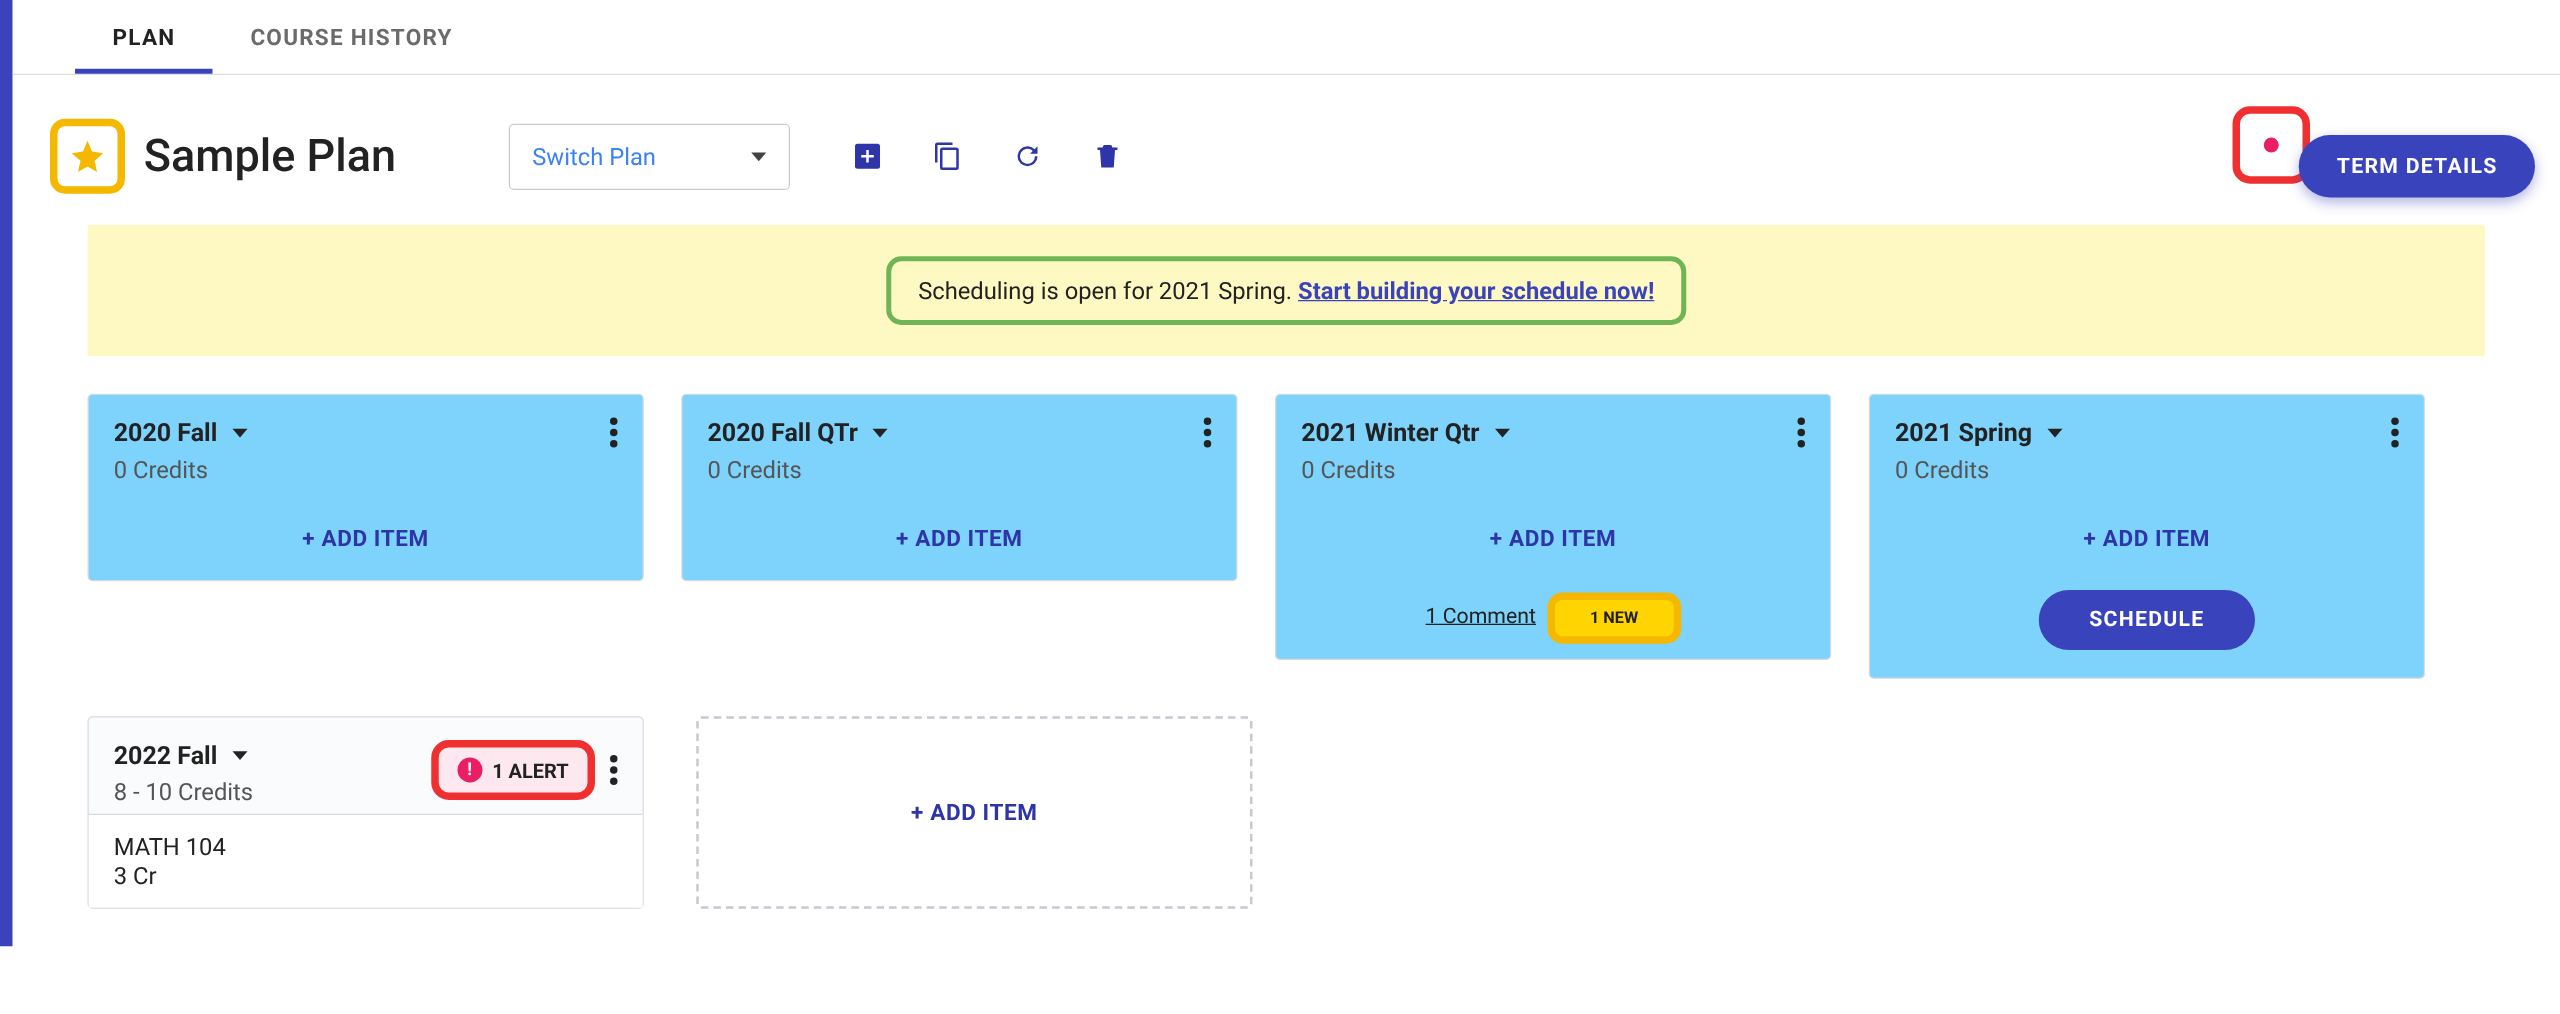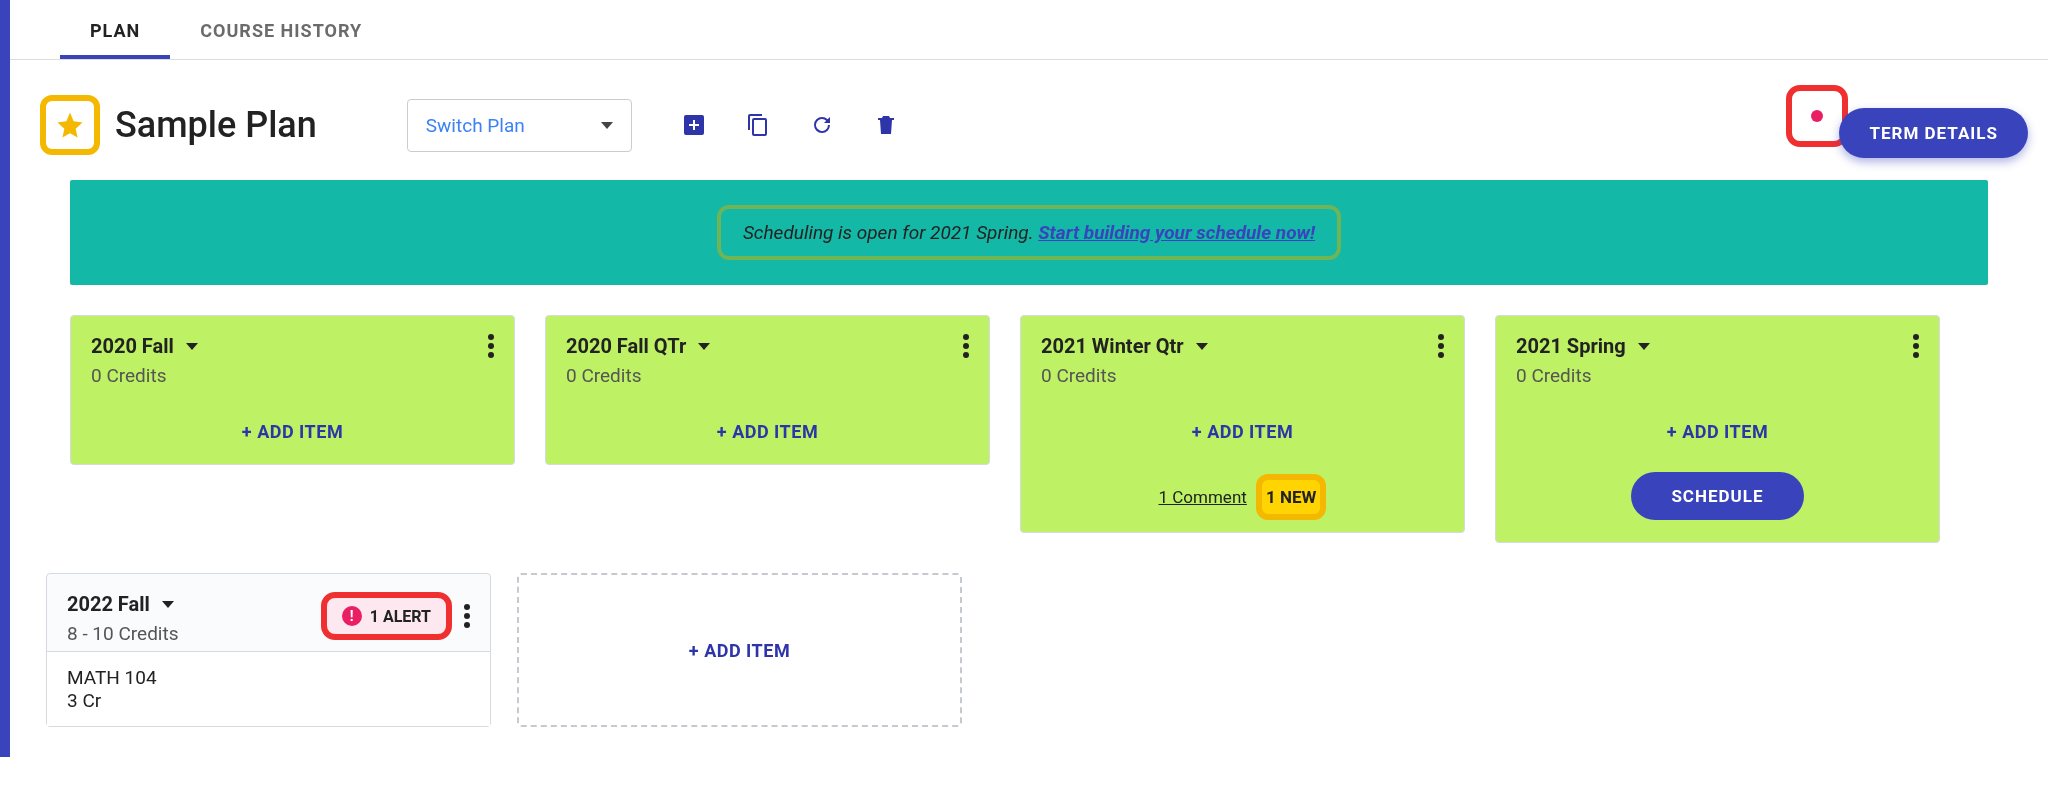--- a/index.html
+++ b/index.html
@@ -19,43 +19,43 @@
     
     .action-btn { width: 28px; height: 28px; display: inline-flex; align-items: center; justify-content: center; margin: 0 18px; cursor: pointer; color: #2d35a8; }
     .action-btn svg { width: 24px; height: 24px; fill: currentColor; }
     
     .dot-box { position: absolute; right: 200px; top: 25px; width: 62px; height: 62px; border: 6px solid #f03030; border-radius: 14px; display: flex; align-items: center; justify-content: center; }
     .dot-box .pinkdot { width: 12px; height: 12px; background: #e91e63; border-radius: 50%; }
     
     .view-details { position: absolute; right: 20px; top: 48px; background: #3944bc; color: #fff; padding: 15px 30px; border-radius: 30px; font-weight: 700; font-size: 17px; letter-spacing: 1px; box-shadow: 0 4px 10px rgba(57,68,188,0.4); cursor: pointer; }
     
     .banner-wrap { padding: 0 60px; }
-    .banner { background: #14b8a6; padding: 25px; text-align: center; border-radius: 2px; font-style: italic; }
+    .banner { background: #fef9c3; padding: 25px; text-align: center; border-radius: 2px; }
     .banner-inner { display: inline-block; border: 4px solid #6fb556; border-radius: 12px; padding: 12px 22px; font-size: 19px; color: #222; }
     .banner-link { color: #3944bc; font-weight: 700; text-decoration: underline; }
     
     .terms-grid { display: flex; gap: 30px; padding: 30px 60px 0 60px; flex-wrap: wrap; align-items: flex-start; }
-    .term-card { border: 1px solid #d5d9e0; border-radius: 4px; width: 445px; background: #bef264; display: flex; flex-direction: column; }
+    .term-card { border: 1px solid #d5d9e0; border-radius: 4px; width: 445px; background: #7dd3fc; display: flex; flex-direction: column; }
     .term-card-header { padding: 18px 20px 12px 20px; display: flex; justify-content: space-between; align-items: flex-start; position: relative; }
     .term-title-row { display: flex; align-items: center; gap: 12px; }
     .term-title { font-size: 20px; font-weight: 700; color: #222; }
     .term-caret { border-left: 6px solid transparent; border-right: 6px solid transparent; border-top: 7px solid #222; cursor: pointer; }
     .term-credits { font-size: 19px; color: #555; margin-top: 6px; }
     .kebab { cursor: pointer; display: flex; flex-direction: column; gap: 3px; }
     .kebab span { width: 6px; height: 6px; background: #222; border-radius: 50%; }
     
     .add-item-btn { text-align: center; padding: 22px 0; color: #2d35a8; font-weight: 700; font-size: 18px; letter-spacing: 0.5px; cursor: pointer; }
     
     .schedule-btn { background: #3944bc; color: #fff; padding: 14px 40px; border-radius: 30px; font-weight: 700; font-size: 17px; letter-spacing: 1px; cursor: pointer; align-self: center; margin: 8px 0 22px 0; }
     
     .comment-row { padding: 10px 0 12px 0; text-align: center; font-size: 17px; color: #222; }
     .comment-link { text-decoration: underline; cursor: pointer; }
-    .new-badge { display: inline-block; background: #ffd400; border: 6px solid #f5b800; border-radius: 12px; padding: 7px 4px; font-size: 17px; font-weight: 700; margin-left: 5px; }
-    
-    .row2 { display: flex; gap: 26px; padding: 30px 36px; }
+    .new-badge { display: inline-block; background: #ffd400; border: 6px solid #f5b800; border-radius: 12px; padding: 7px 28px; font-size: 13px; font-weight: 700; margin-left: 5px; }
+    
+    .row2 { display: flex; gap: 42px; padding: 30px 60px; }
     .term-card2 { border: 1px solid #d5d9e0; border-radius: 4px; width: 445px; background: #fafbfc; }
     .term-card2 .term-card-header { padding-bottom: 6px; }
     .alert-badge { display: inline-flex; align-items: center; gap: 8px; background: #fce8ee; border: 6px solid #f03030; border-radius: 14px; padding: 8px 15px; font-size: 16px; font-weight: 700; color: #222; }
     .alert-badge .excl { width: 20px; height: 20px; border-radius: 50%; background: #e91e63; color: #fff; display: inline-flex; align-items: center; justify-content: center; font-size: 14px; }
     .course-row { display: flex; justify-content: space-between; padding: 14px 20px; border-top: 1px solid #d5d9e0; font-size: 19px; color: #222; background: #fff; flex-direction: column; }
     
     .add-term-card { border: 2px dashed #c5c9d0; border-radius: 4px; width: 445px; min-height: 125px; display: flex; align-items: center; justify-content: center; color: #2d35a8; font-weight: 700; font-size: 18px; letter-spacing: 0.5px; cursor: pointer; }
   </style>
 </head>
 <body>

